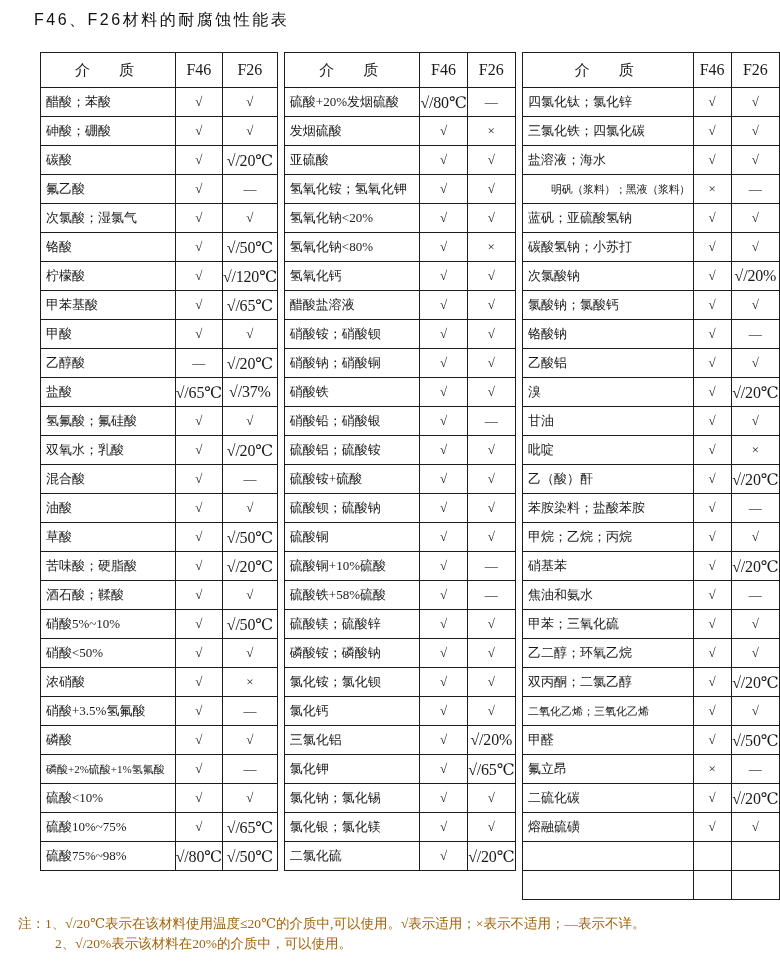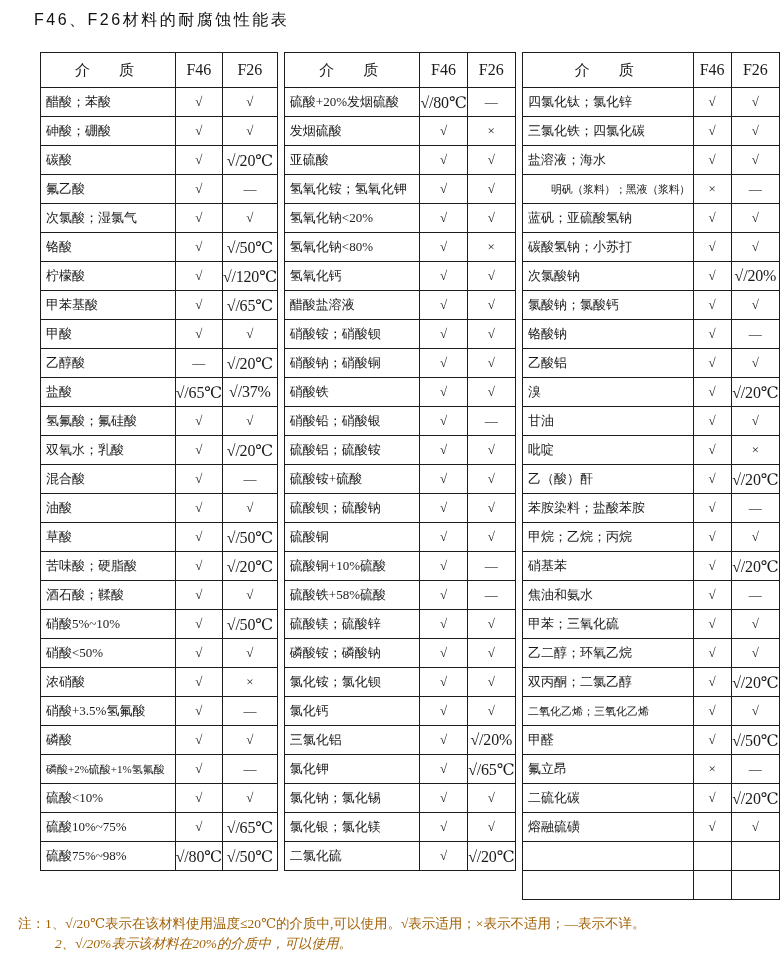--- a/index.html
+++ b/index.html
@@ -38,21 +38,21 @@
   td.medium.tight{font-size:11px;}
   td.medium.xtight{font-size:11px;letter-spacing:-0.3px;padding-left:28px;}
   td.val{width:44px;text-align:center;font-size:13px;}
   td.val:last-child{width:48px;}
   td.val.cond{font-size:16px;letter-spacing:-0.2px;}
   .notes{
     position:absolute;left:18px;top:914px;
     font-size:13.5px;line-height:1.45;color:#a16207;
     white-space:nowrap;
   }
-  .note2{padding-left:37px;font-style:italic;}
+  .note2{padding-left:37px;}
 </style>
 </head>
 <body>
 
 <div class="page">
 
   <div class="title">F46、F26材料的耐腐蚀性能表</div>
 
   <div class="tables">
     <table class="ctable">

